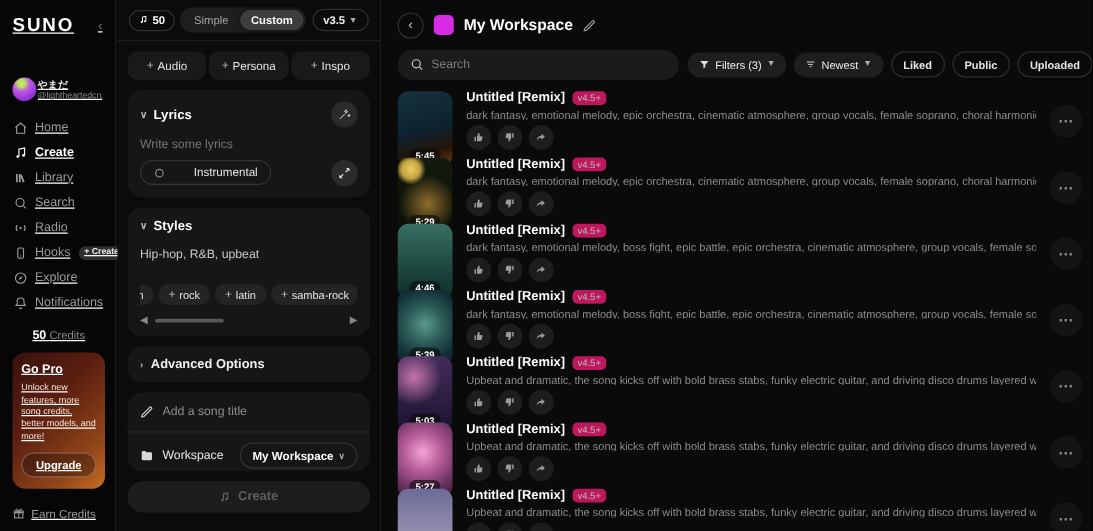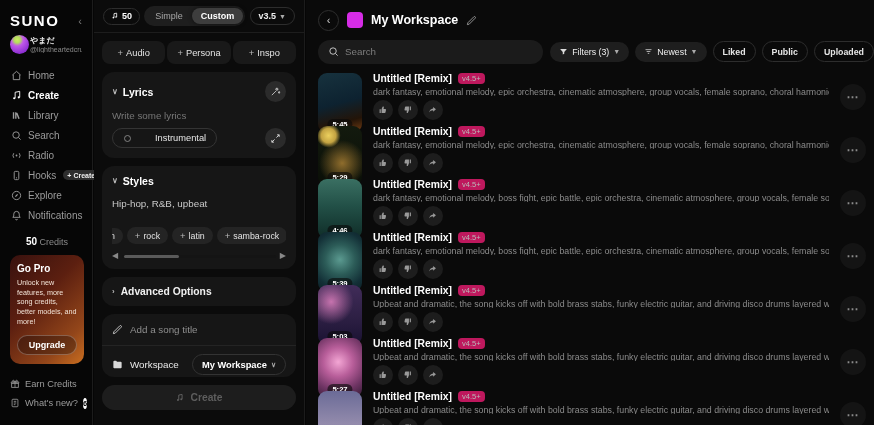--- a/index.html
+++ b/index.html
@@ -10,33 +10,33 @@
     font-family:"Liberation Sans", sans-serif;
     -webkit-font-smoothing:antialiased;
   }
   svg.ic { display:block; }
   .ic { flex:0 0 auto; }
 
   
   .sidebar {
     position:absolute; left:0; top:0; width:93px; height:425px;
     background:#060606; border-right:1px solid #1c1c1c;
-    display:flex; flex-direction:column; padding:12px 8px 8px 10px;
+    display:flex; flex-direction:column; padding:12px 8px 8px 10px;text-decoration:underline;
   }
   .logo-row { display:flex; align-items:center; justify-content:space-between; }
   .logo { font-size:15px; font-weight:800; letter-spacing:1.5px; color:#fff; }
   .collapse { color:#777; font-size:11px; padding:0 2px; cursor:pointer; }
-  .user-row { display:flex; align-items:center; gap:1px; margin-top:6px; }
+  .user-row { display:flex; align-items:center; gap:1px; margin-top:33px; }
   .avatar { width:19px; height:19px; border-radius:50%;
     background:radial-gradient(circle at 38% 25%, #cdea62 0%, #b5e05a 16%, #c05ae8 34%, #8d2ed2 75%, #6a1fae 100%); }
   .user-meta { overflow:hidden; }
   .user-name { font-size:8px; font-weight:700; color:#eee; line-height:1.25; }
   .user-handle { font-size:7px; color:#8a8a8a; white-space:nowrap; overflow:hidden; max-width:52px; }
   .nav { margin-top:12px; display:flex; flex-direction:column; gap:2px; }
-  .nav-item { display:flex; align-items:center; gap:6px; color:#9b9b9b;
+  .nav-item { display:flex; gap:6px; color:#9b9b9b;
     font-size:10px; padding:3.5px 1px; cursor:pointer; white-space:nowrap; }
   .nav-item .ic { width:11px; height:11px; }
   .nav-item.active { color:#fff; font-weight:700; }
   .nav-badge { font-size:7px; background:#2e2e2e; color:#eee; padding:1.5px 4px;
     border-radius:8px; margin-left:1px; font-weight:700; }
   .credits-line { margin-top:12px; text-align:center; font-size:9px; color:#8a8a8a; }
   .credits-line b { color:#fff; font-size:10px; }
   .pro-card { margin-top:8px; border-radius:10px; padding:8px 7px 9px;
     background:linear-gradient(135deg,#38110e 0%,#5c1f10 40%,#93461a 78%,#c96e20 100%); }
   .pro-title { font-size:10px; font-weight:800; }

